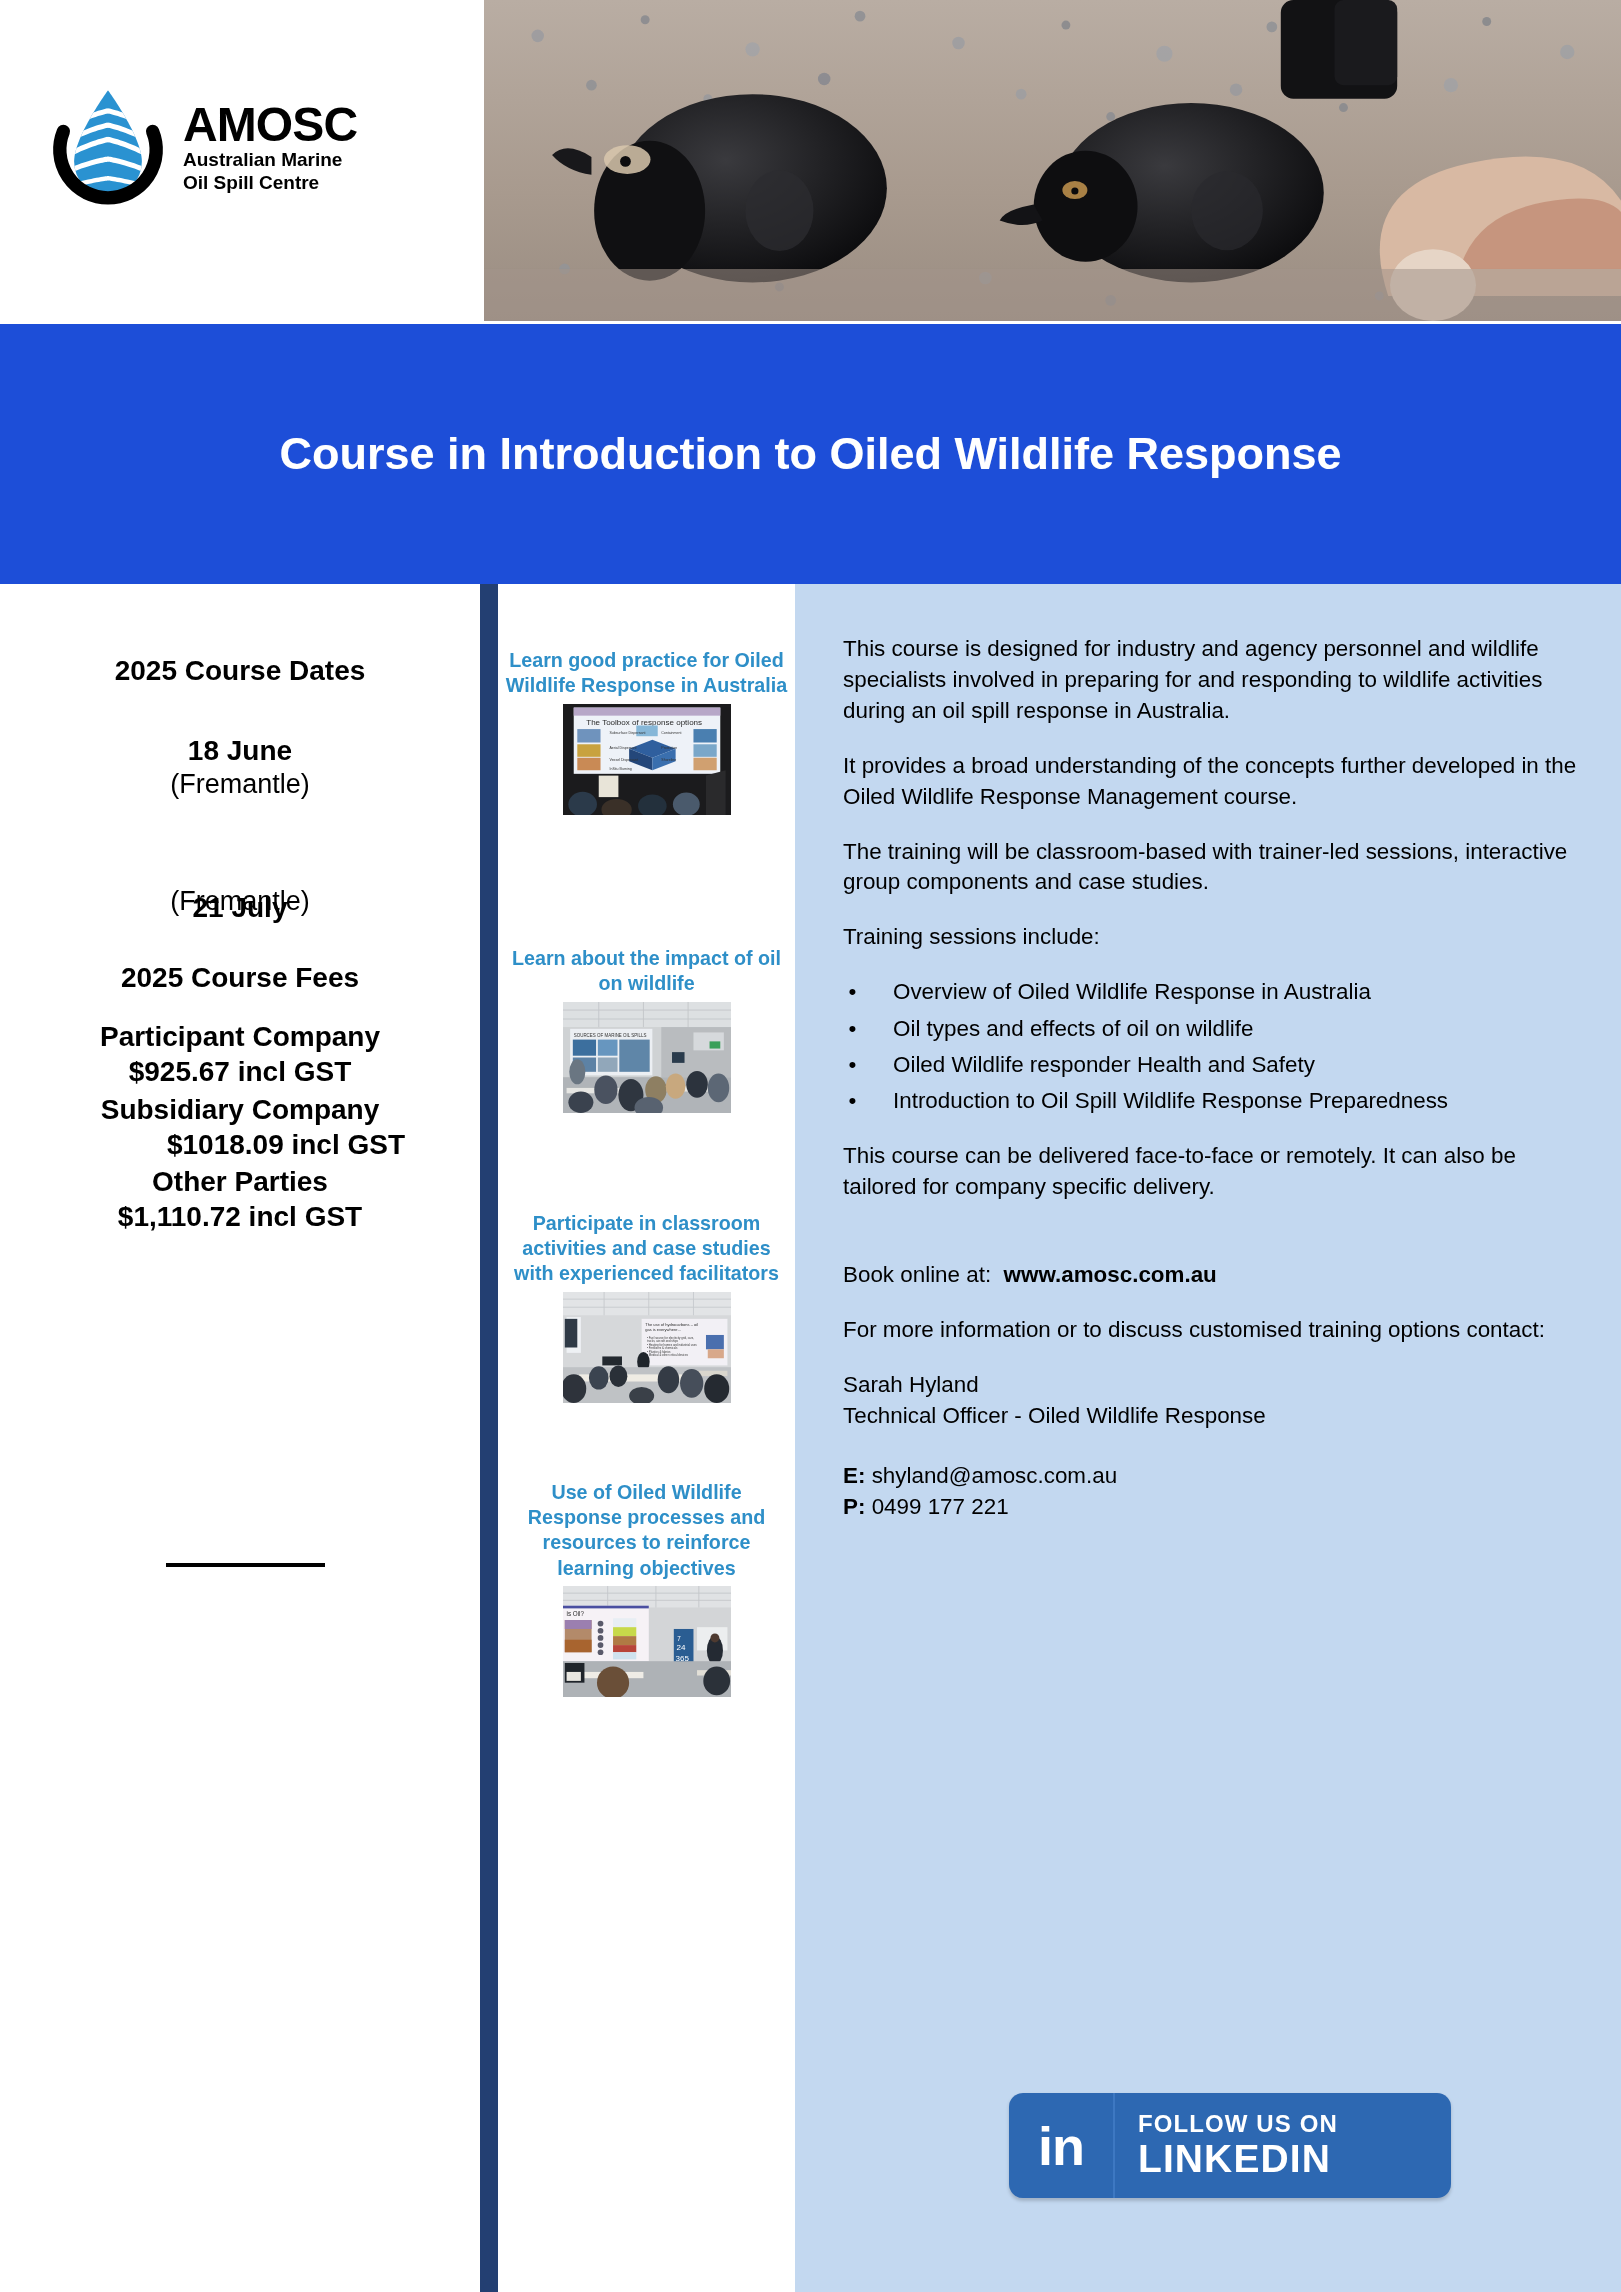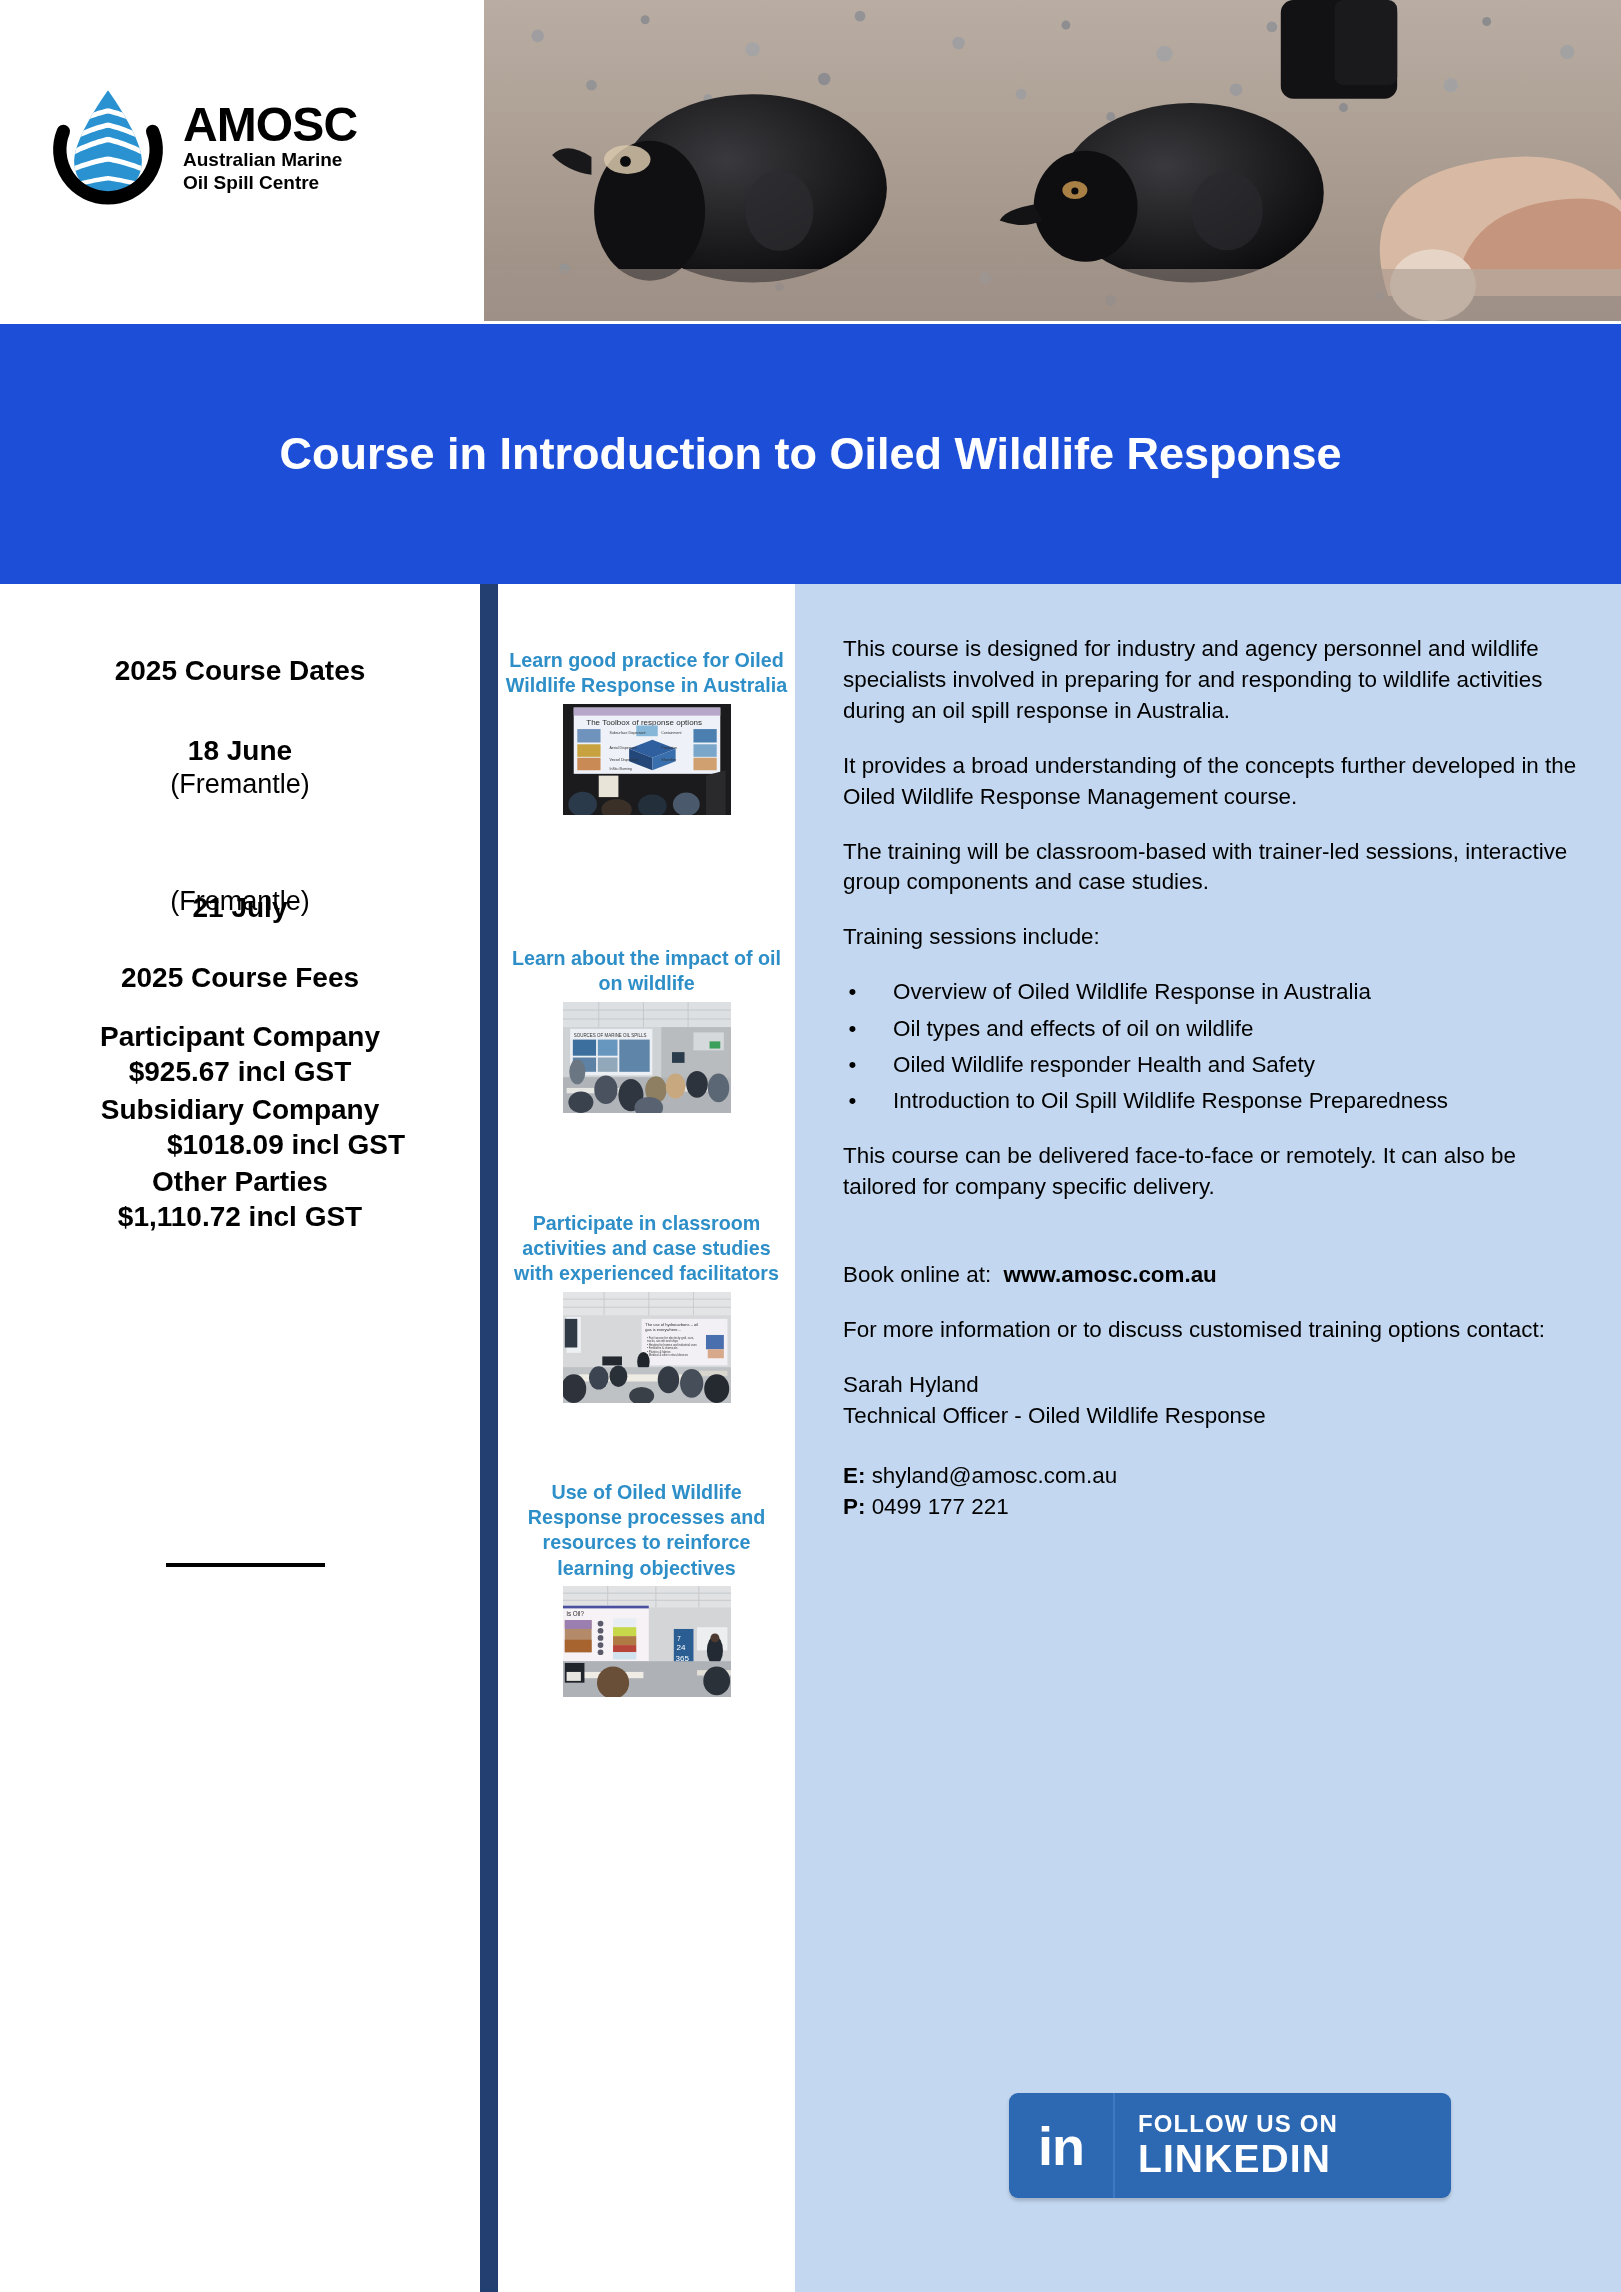--- a/index.html
+++ b/index.html
@@ -62,21 +62,21 @@
   #bullets{margin:0 0 24px 0;padding:0;list-style:none;}
   #bullets li{display:flex;gap:0;margin:0 0 5.4px 0;}
   #bullets li .bdot{width:50px;flex:0 0 50px;text-align:left;padding-left:5.4px;box-sizing:border-box;}
   .book-line{margin:0 0 24px 0;}
   .book-line b{font-weight:bold;}
   .contact-line{margin:0;}
   .kv b{font-weight:bold;}
 
   
   #linkedin-btn{position:absolute;left:1009px;top:2093px;width:442px;height:105px;
-    background:#2d68b2;border-radius:9px;display:flex;align-items:center;
+    background:#2d68b2;border-radius:14px;display:flex;align-items:center;
     box-shadow:0 2.7px 3.6px rgba(0,0,0,.18);}
   #li-icon-wrap{width:106px;height:105px;display:flex;align-items:center;justify-content:center;
     border-right:2.7px solid #3d78c2;box-sizing:border-box;}
   #li-in{color:#fff;font-size:54px;font-weight:bold;line-height:1;letter-spacing:-0.9px;}
   #li-text{padding-left:23px;display:flex;flex-direction:column;justify-content:center;}
   #li-small{color:#fff;font-size:24px;font-weight:bold;letter-spacing:1.1px;line-height:1.12;}
   #li-big{color:#fff;font-size:39px;font-weight:bold;letter-spacing:1.1px;line-height:1.06;}
 
   
   .ph{position:absolute;left:0;top:0;width:100%;height:100%;}

